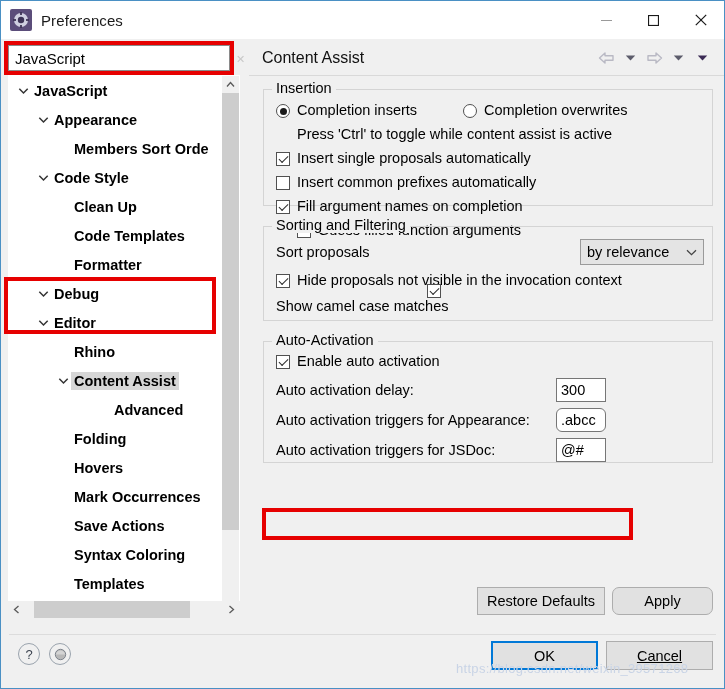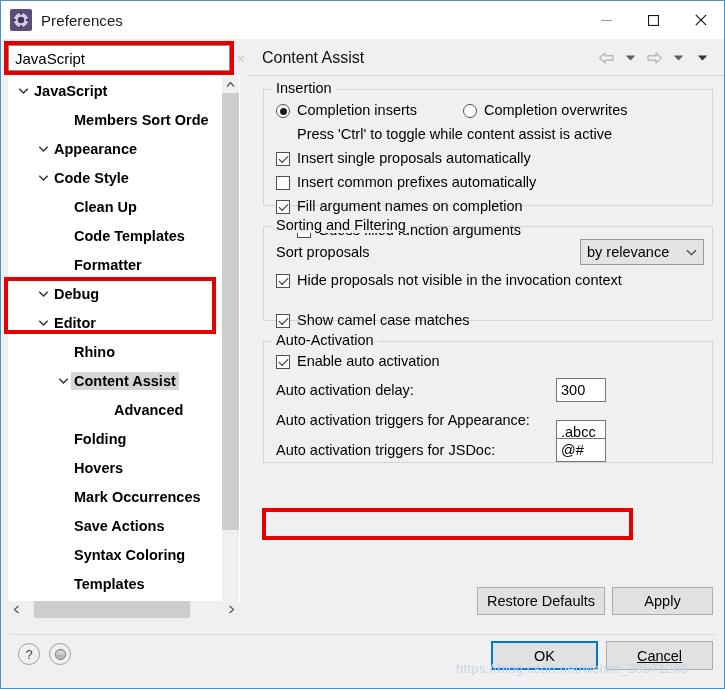--- a/index.html
+++ b/index.html
@@ -335,31 +335,31 @@
   <div class="tree-wrap">
     <div class="tree" id="tree-list">
         <div class="tnode ind0">
           <span class="arrow">
             <svg width="11" height="8" viewBox="0 0 11 8">
               <path d="M1.3 1.8 L5.5 6 L9.7 1.8" fill="none" stroke="#333" stroke-width="1.5"></path>
             </svg>
           </span>
           <span class="lbl">JavaScript</span>
         </div>
-        <div class="tnode ind2">
-          <span class="noarrow"></span>
-          <span class="lbl">Members Sort Orde</span>
-        </div>
         <div class="tnode ind1">
           <span class="arrow">
             <svg width="11" height="8" viewBox="0 0 11 8">
               <path d="M1.3 1.8 L5.5 6 L9.7 1.8" fill="none" stroke="#333" stroke-width="1.5"></path>
             </svg>
           </span>
           <span class="lbl">Appearance</span>
+        </div>
+        <div class="tnode ind2">
+          <span class="noarrow"></span>
+          <span class="lbl">Members Sort Orde</span>
         </div>
         <div class="tnode ind1">
           <span class="arrow">
             <svg width="11" height="8" viewBox="0 0 11 8">
               <path d="M1.3 1.8 L5.5 6 L9.7 1.8" fill="none" stroke="#333" stroke-width="1.5"></path>
             </svg>
           </span>
           <span class="lbl">Code Style</span>
         </div>
         <div class="tnode ind2">
@@ -536,48 +536,48 @@
           <svg width="11" height="7" viewBox="0 0 11 7" aria-hidden="true">
               <path d="M1 1.3 L5.5 5.6 L10 1.3" fill="none" stroke="#444" stroke-width="1.3"></path>
             </svg>
         </span>
       </div>
 
       <div class="row" style="left:12px; top:45px;">
         <span class="cb checked"></span>
         <span>Hide proposals not visible in the invocation context</span>
       </div>
-      <div class="row" style="left:12px; top:85px;">
+      <div class="row" style="left:12px; top:57px;flex-direction:column;">
         <span class="cb checked"></span>
         <span>Show camel case matches</span>
       </div>
     </div>
 
     <div class="group grp-autoact">
       <div class="glabel">Auto-Activation</div>
 
       <div class="row" style="left:12px; top:11px;">
         <span class="cb checked"></span>
         <span>Enable auto activation</span>
       </div>
 
       <div class="row" style="left:12px; top:40px;">Auto activation delay:</div>
       <div class="txtinput" style="position:absolute; left:292px; top:36px; width:50px;">300</div>
 
       <div class="row" style="left:12px; top:70px;">Auto activation triggers for Appearance:</div>
-      <div class="txtinput" style="position:absolute; left:292px; top:78px; width:50px;">.abcc</div>
+      <div class="txtinput" style="position:absolute; left:292px; top:66px; width:50px;border-radius:6px;">.abcc</div>
 
       <div class="row" style="left:12px; top:100px;">Auto activation triggers for JSDoc:</div>
       <div class="txtinput" style="position:absolute; left:292px; top:96px; width:50px;">@#</div>
     </div>
 
     <div class="rd-redbox" style="left:13px; top:467px; width:371px; height:32px;"></div>
 
     <div class="btn" style="position:absolute; left:228px; top:546px; width:128px; height:28px;">Restore Defaults</div>
-    <div class="btn" style="position:absolute; left:363px; top:546px; width:101px; height:28px;">Apply</div>
+    <div class="btn" style="position:absolute; left:363px; top:546px; width:101px; height:28px;border-radius:7px;">Apply</div>
   </div>
 
   <div class="sep-line"></div>
   <div class="bottombar"></div>
 
   <div class="circbtn" style="left:17px;">?</div>
   <div class="circbtn" style="left:48px;">
     <svg width="13" height="13" viewBox="0 0 13 13" aria-hidden="true">
       <circle cx="6.5" cy="6.5" r="5.2" fill="#b8b8b8" stroke="#7d838c" stroke-width="1"></circle>
       <path d="M2 6.5 A4.5 4 0 0 1 11 6.5 Z" fill="#d4d4d4"></path>

